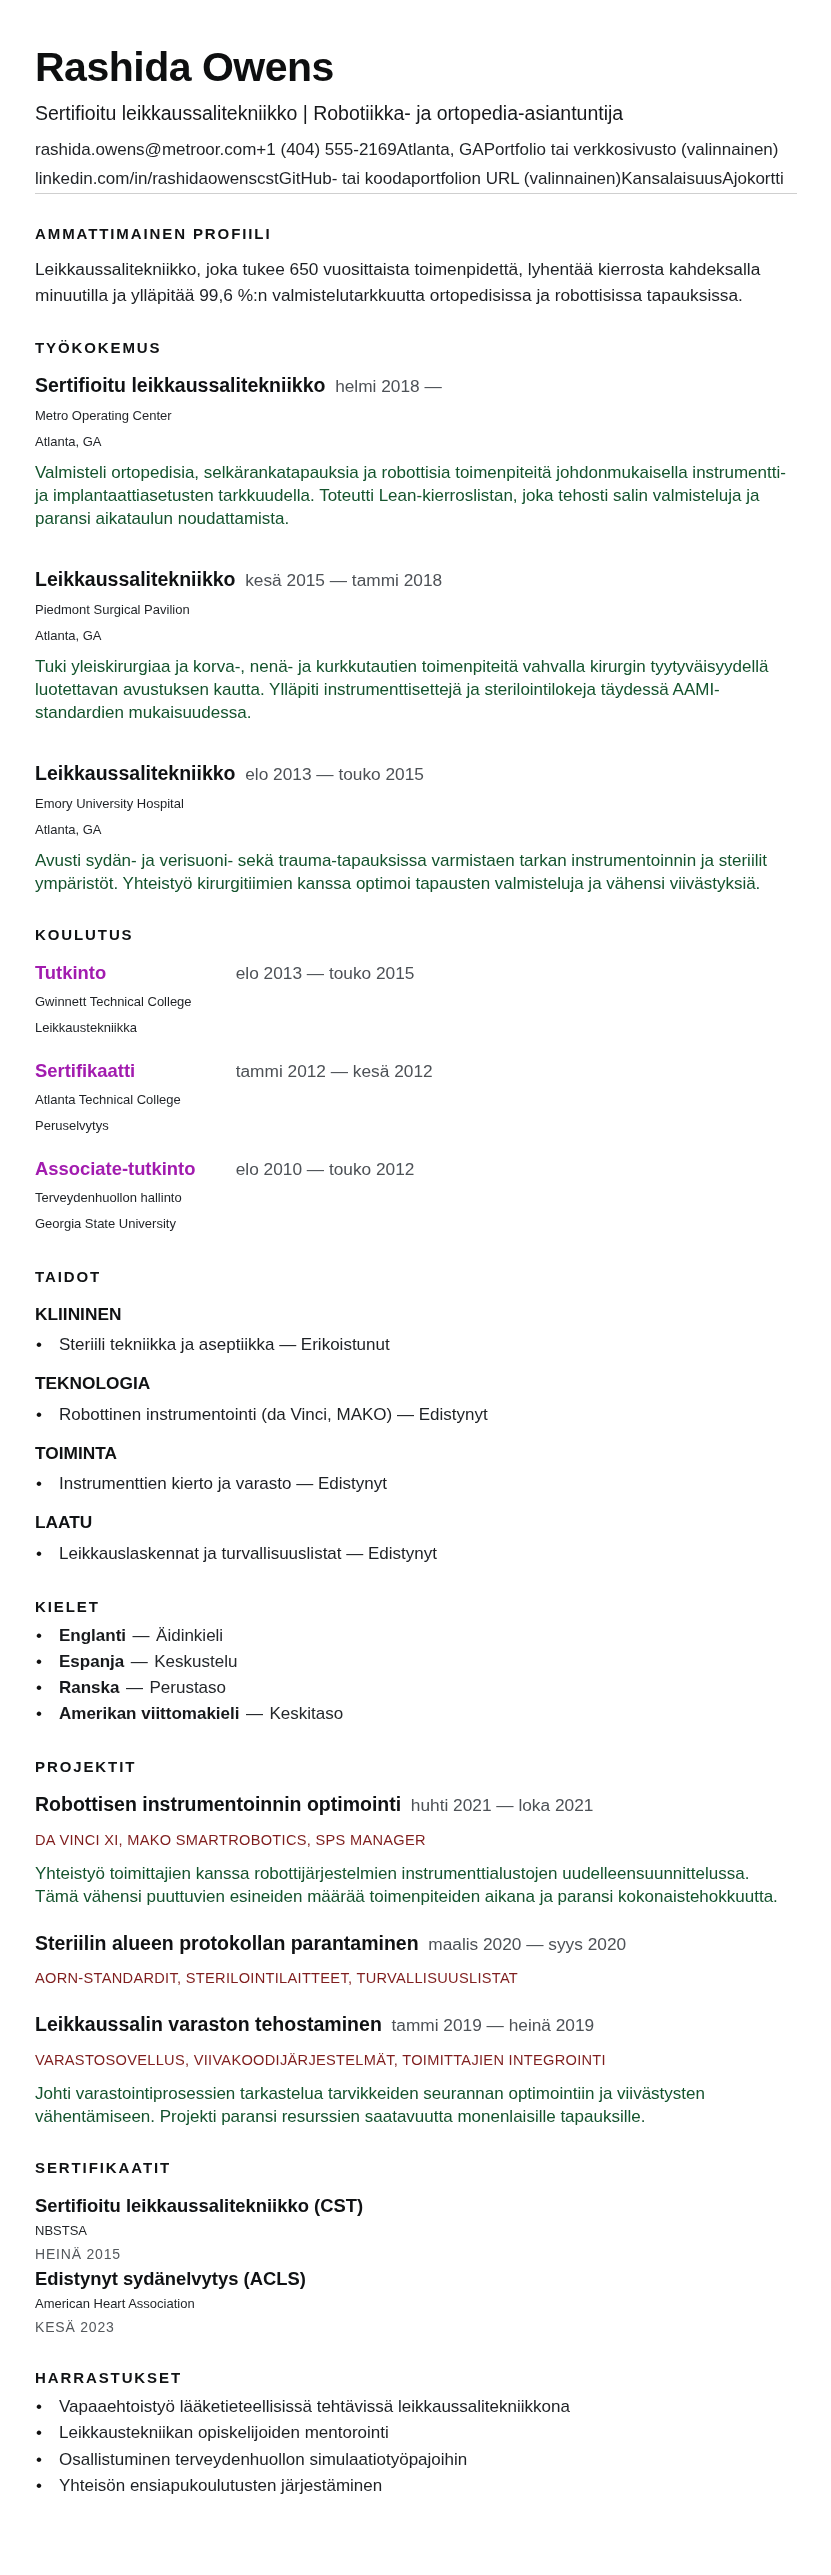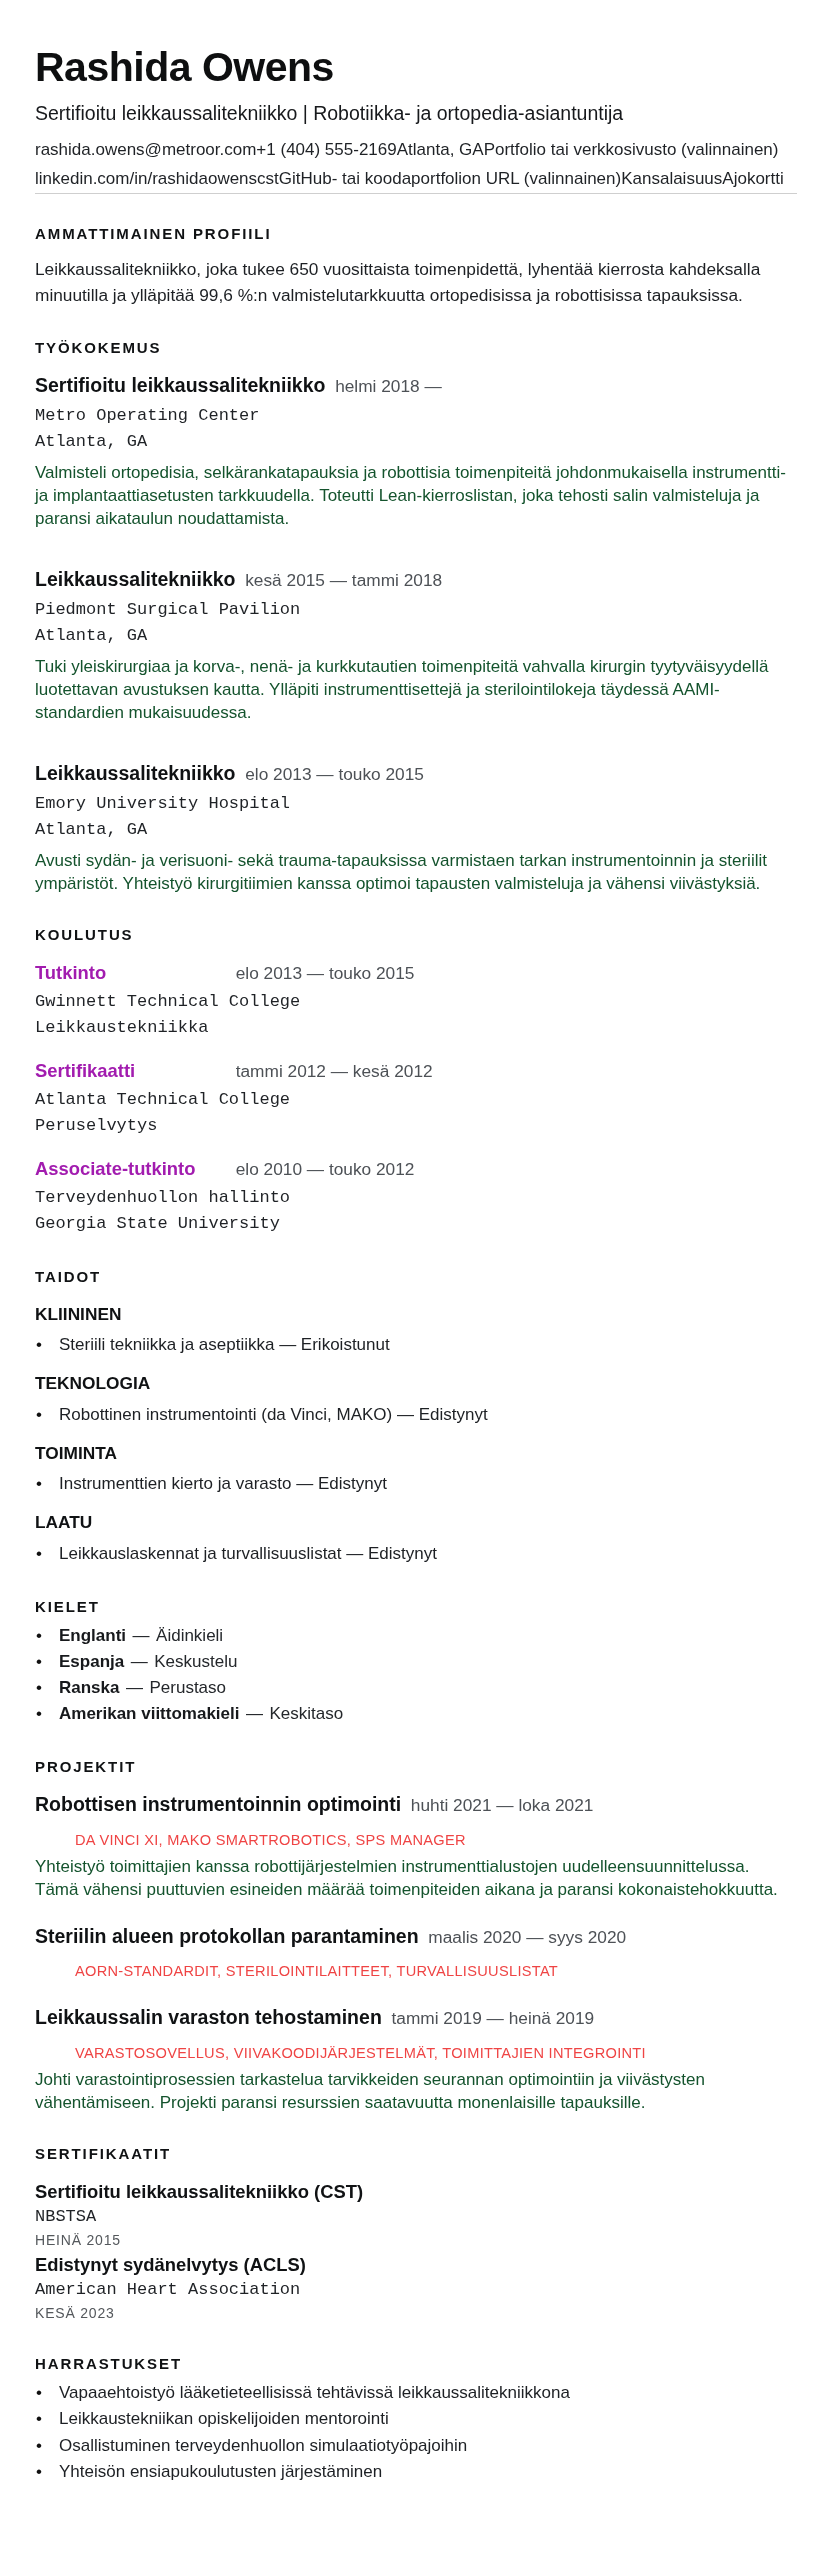--- a/index.html
+++ b/index.html
@@ -17,39 +17,39 @@
   .para{font-size:17.3px;line-height:26px;margin:12px 0 0 0;color:#1d2024;max-width:775px;}
   
   .job,.proj,.edu,.cert{margin-top:15px;}
   .job + .job{margin-top:36px;}
   .proj + .proj{margin-top:21.7px;}
   .edu + .edu{margin-top:17.3px;}
   .cert + .cert{margin-top:1px;}
   .jobhead{line-height:26.5px;}
   .jtitle{font-size:19.5px;font-weight:700;color:#101214;}
   .jdate{font-size:17.3px;color:#4d5156;margin-left:9.7px;font-weight:400;}
-  .line{font-size:17px;line-height:26px;color:#1f2226;font-family:Liberation Mono, monospace;}
+  .line{font-size:13px;line-height:26px;color:#1f2226;}
   .desc{font-size:17px;line-height:23px;margin:6.5px 0 0 0;color:#14532d;max-width:775px;}
   
   .eduhead{line-height:25px;}
   .etitle{font-size:18.4px;font-weight:700;color:#a21caf;display:inline-block;min-width:179px;}
   .edate{font-size:17.3px;color:#4d5156;margin-left:21.7px;font-weight:400;}
   
   .cat{font-size:17.3px;line-height:24px;font-weight:700;color:#101214;margin-top:13px;}
   .sec + .cat{margin-top:15px;}
   .blist{margin-top:6.5px;}
   .bullet{position:relative;padding-left:24px;font-size:17px;line-height:26px;color:#1d2024;}
   .hob .bullet{line-height:26.5px;}
   .dot{position:absolute;left:1.1px;top:0;color:#111;}
   .lname{font-weight:600;color:#17191c;}
   .dash{margin:0 6.5px;}
   .llevel{color:#24272b;}
   
-  .tech{font-size:14.6px;line-height:21.7px;letter-spacing:0.3px;color:#ef4444;margin-top:7.6px;text-transform:uppercase;margin-left:40px;}
-  .proj .desc{margin-top:4px;}
+  .tech{font-size:14.6px;line-height:21.7px;letter-spacing:0.3px;color:#7f1d1d;margin-top:7.6px;text-transform:uppercase;}
+  .proj .desc{margin-top:11px;}
   
   .ctitle{font-size:18.4px;line-height:25.5px;font-weight:700;color:#101214;}
   .cdate{font-size:14px;line-height:20.6px;letter-spacing:0.8px;color:#54585c;text-transform:uppercase;}
 </style>
 </head>
 <body>
 
 <main>
 
   <h1 class="name">Rashida Owens</h1>

